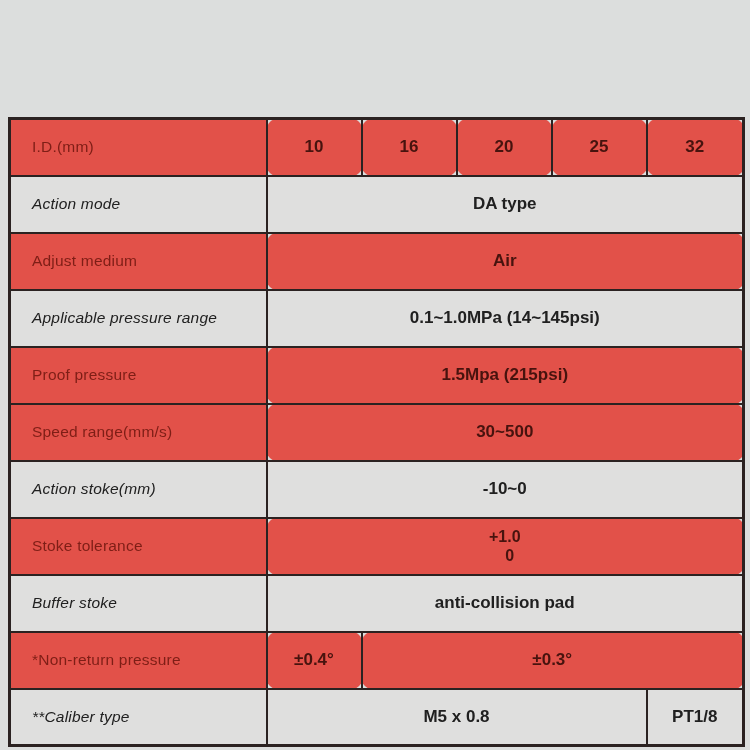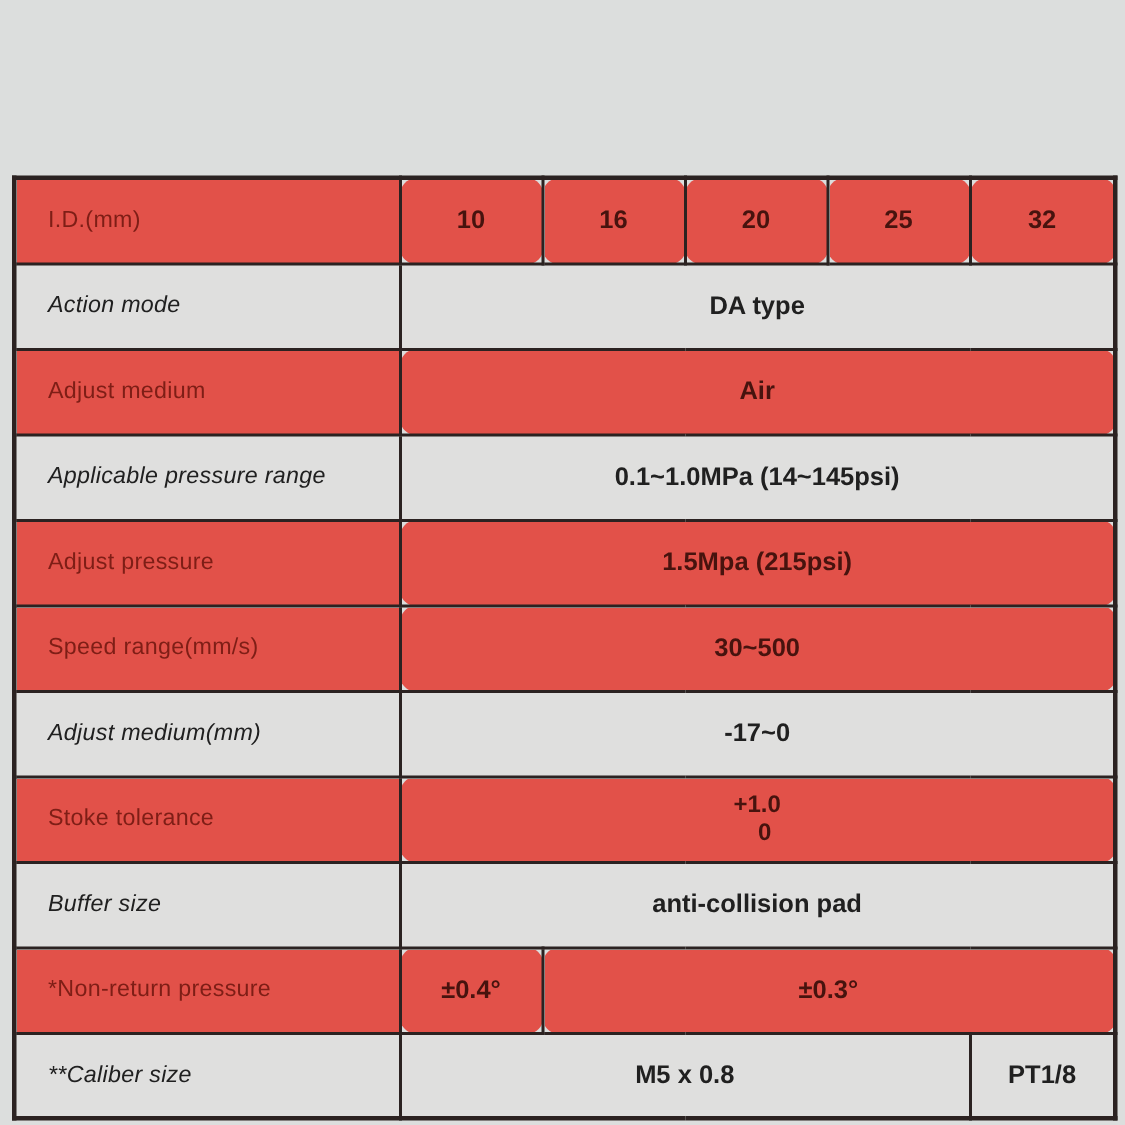--- a/index.html
+++ b/index.html
@@ -87,53 +87,53 @@
       <td class="lbl">Adjust medium</td>
       <td class="val" colspan="5">Air</td>
     </tr>
 
     <tr class="g">
       <td class="lbl">Applicable pressure range</td>
       <td class="val" colspan="5">0.1~1.0MPa (14~145psi)</td>
     </tr>
 
     <tr class="r">
-      <td class="lbl">Adjust pressure</td>
+      <td class="lbl">Proof pressure</td>
       <td class="val" colspan="5">1.5Mpa (215psi)</td>
     </tr>
 
 
     <tr class="r">
       <td class="lbl">Speed range(mm/s)</td>
       <td class="val" colspan="5">30~500</td>
     </tr>
 
     <tr class="g">
-      <td class="lbl">Adjust medium(mm)</td>
-      <td class="val" colspan="5">-17~0</td>
+      <td class="lbl">Action stoke(mm)</td>
+      <td class="val" colspan="5">-10~0</td>
     </tr>
 
     <tr class="r">
       <td class="lbl">Stoke tolerance</td>
       <td class="val" colspan="5">
         <div class="tol-line">+1.0</div>
         <div class="tol-zero">0</div>
       </td>
     </tr>
 
     <tr class="g">
-      <td class="lbl">Buffer size</td>
+      <td class="lbl">Buffer stoke</td>
       <td class="val" colspan="5">anti-collision pad</td>
     </tr>
 
     <tr class="r">
       <td class="lbl">*Non-return pressure</td>
       <td class="val">±0.4°</td>
       <td class="val" colspan="4">±0.3°</td>
     </tr>
 
     <tr class="g">
-      <td class="lbl">**Caliber size</td>
+      <td class="lbl">**Caliber type</td>
       <td class="val" colspan="4">M5 x 0.8</td>
       <td class="val">PT1/8</td>
     </tr>
   </tbody>
 </table>
 
 </body></html>

